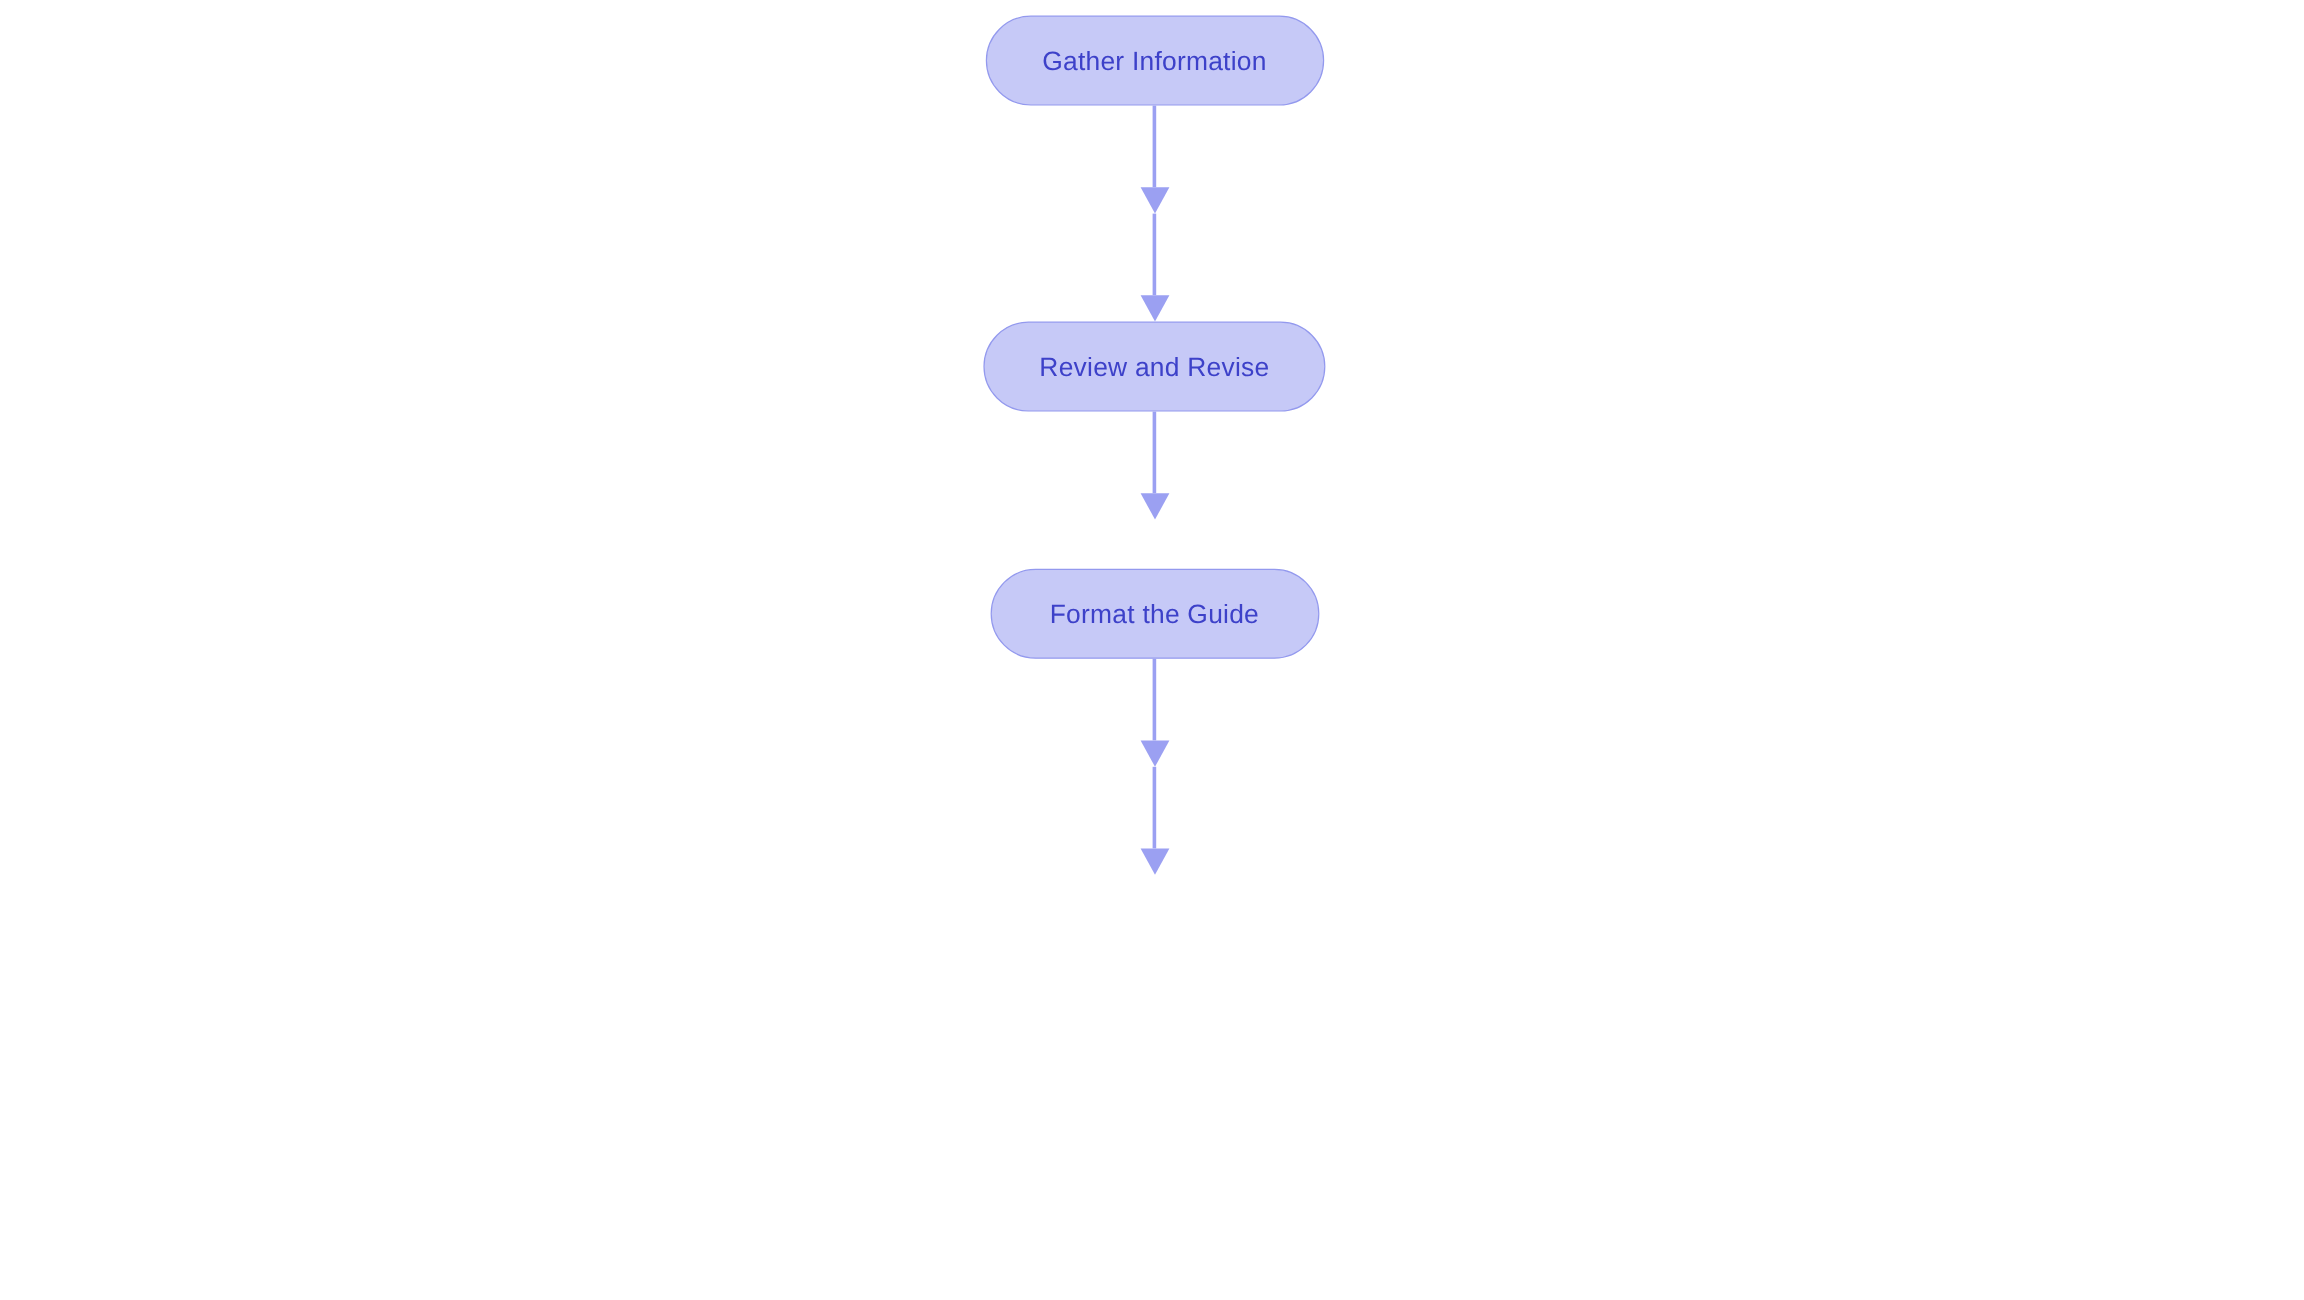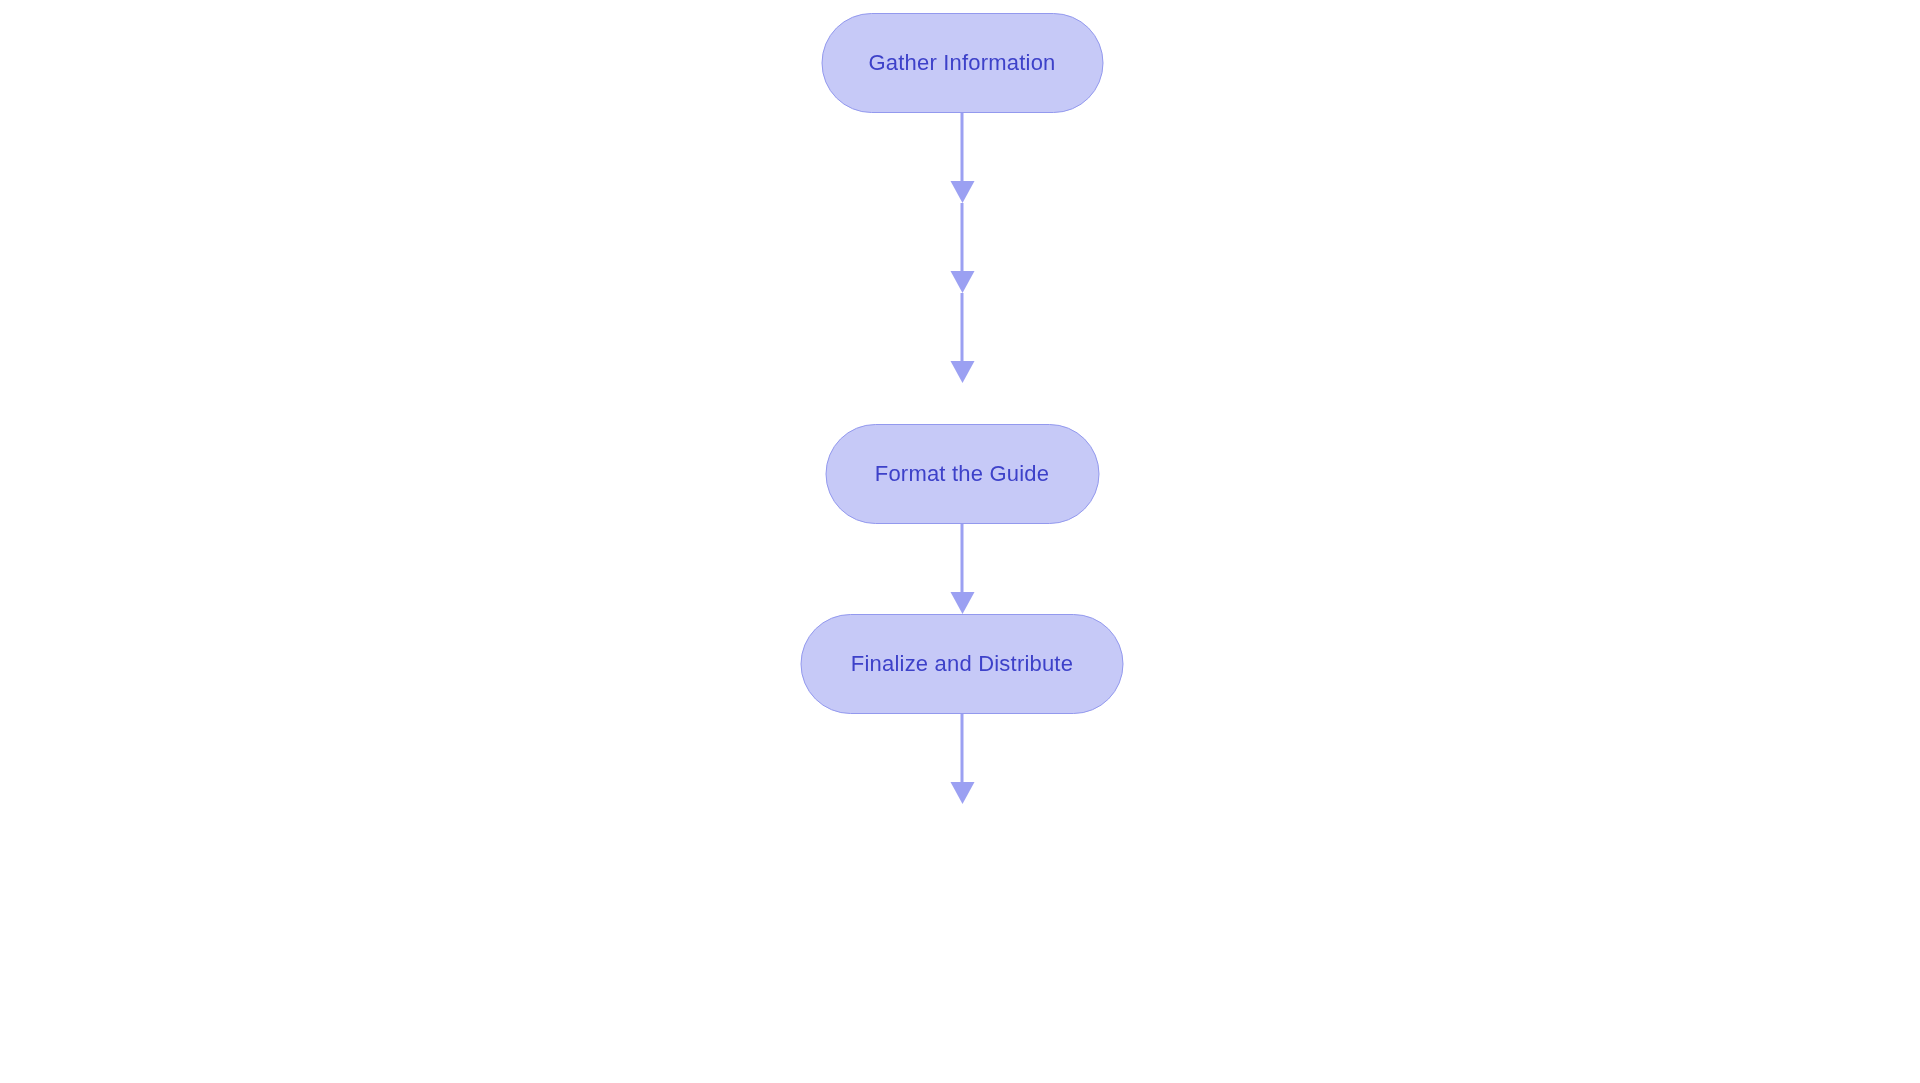--- a/index.html
+++ b/index.html
@@ -17,21 +17,21 @@
     position: absolute;
     top: 13px;
     left: calc(50% + 2px);
     transform: translateX(-50%);
     display: flex;
     flex-direction: column;
     align-items: center;
   }
   .node {
     box-sizing: border-box;
-    height: 100px;
+    height: 75px;
     border-radius: 50px;
     background: var(--node-fill, #c6c9f7);
     border: 1.5px solid var(--node-border, #9399ee);
     color: var(--node-text, #3d41c9);
     font-size: 22px;
     letter-spacing: 0.2px;
     display: flex;
     align-items: center;
     justify-content: center;
     white-space: nowrap;
@@ -76,38 +76,38 @@
     <div class="line"></div>
     <div class="head"></div>
   </div>
 
 
   <div class="connector">
     <div class="line"></div>
     <div class="head"></div>
   </div>
 
+  <div class="node n3">
+    <span>Review and Revise</span>
+  </div>
 
   <div class="connector">
     <div class="line"></div>
     <div class="head"></div>
   </div>
 
   <div class="node n4">
     <span>Format the Guide</span>
   </div>
 
   <div class="connector">
     <div class="line"></div>
     <div class="head"></div>
   </div>
 
-  <div class="node n5">
-    <span>Finalize and Distribute</span>
-  </div>
 
   <div class="connector">
     <div class="line"></div>
     <div class="head"></div>
   </div>
 
 
 </div>
 
 </body></html>

